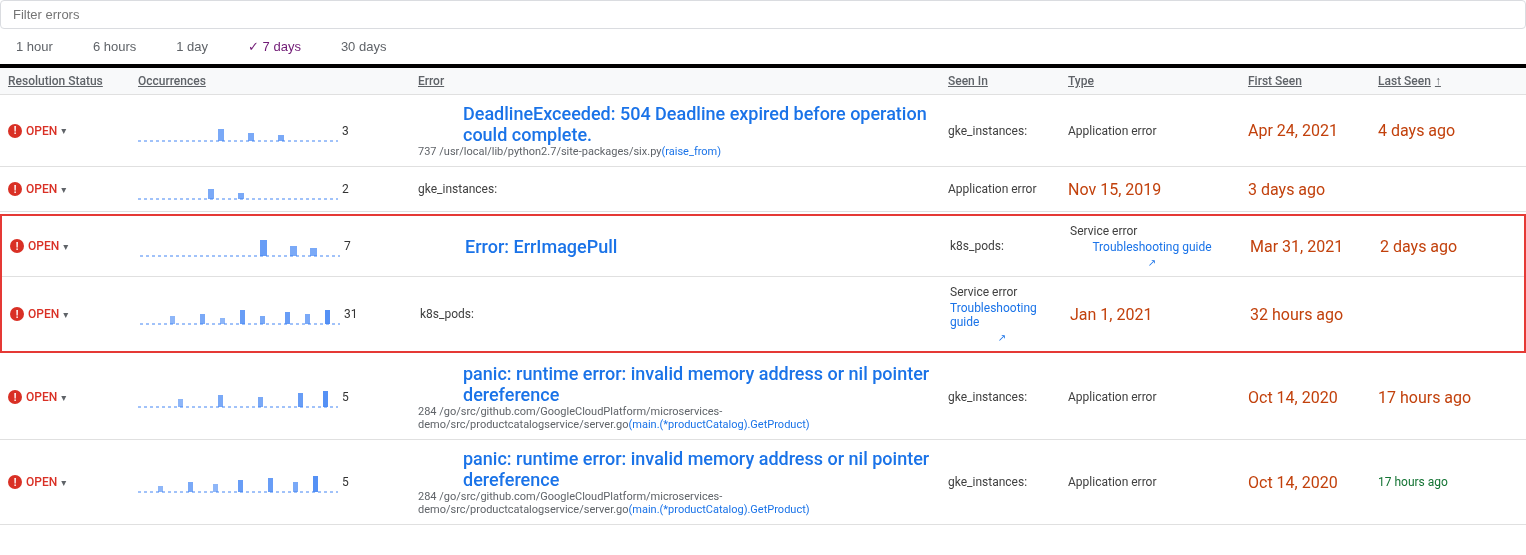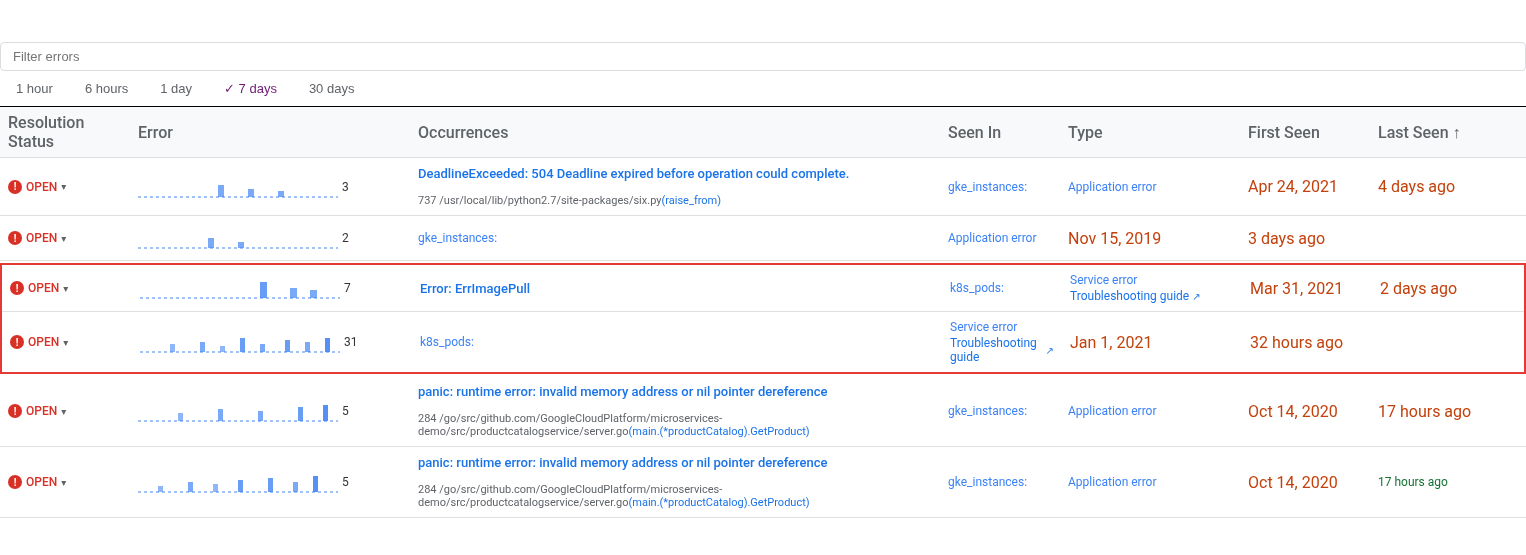--- a/index.html
+++ b/index.html
@@ -5,28 +5,27 @@
     * { box-sizing: border-box; margin: 0; padding: 0; }
     body { font-family: 'Roboto', Arial, sans-serif; font-size: 13px; background: #fff; color: #333; }
     .filter-input {
       width: 100%;
       border: 1px solid #dadce0;
       border-radius: 4px;
       padding: 6px 12px;
       font-size: 13px;
       color: #14532d;
       outline: none;
-      margin-top: 42px;
     }
 
     .time-filter {
       display: flex;
-      gap: 24px;
+      gap: 32px;
       padding: 8px 12px;
-      border-bottom: 1px solid #000000;
+      border-bottom: 4px solid #000000;
     }
     .time-btn {
       background: none;
       border: none;
       cursor: pointer;
       font-size: 13px;
       color: #5f6368;
       padding: 2px 4px;
     }
     .time-btn.active {
@@ -38,27 +37,28 @@
     }
 
     .table-header {
       display: grid;
       grid-template-columns: 130px 280px 530px 120px 180px 130px 120px;
       background: #f8f9fa;
       border-bottom: 1px solid #e0e0e0;
       padding: 6px 0;
     }
     .col-header {
-      font-size: 16px;
+      font-size: 12px;
       color: #5f6368;
       font-weight: 500;
       padding: 0 8px;
       display: flex;
       align-items: center;
       gap: 4px;
+      text-decoration: underline;
     }
 
     .table-body { }
 
     .table-row {
       display: grid;
       grid-template-columns: 130px 280px 530px 120px 180px 130px 120px;
       border-bottom: 1px solid #e0e0e0;
       padding: 8px 0;
       align-items: center;
@@ -96,47 +96,49 @@
     }
 
     .occurrences-count {
       font-size: 12px;
       color: #333;
       text-align: right;
       padding-right: 12px;
     }
 
     .error-title {
-      font-size: 13px;
+      font-size: 18px;
       font-weight: 500;
       color: #1a73e8;
       cursor: pointer;
+      margin-left: 45px;
     }
 
     .error-subtitle {
       font-size: 11px;
       color: #5f6368;
-      margin-top: 13px;
+      margin-top: 0;
     }
     .error-subtitle .highlight {
       color: #1a73e8;
     }
 
     .type-text {
       font-size: 12px;
-      color: #3b82f6;
+      color: #404040;
     }
     .troubleshooting-link {
       font-size: 12px;
       color: #1a73e8;
       cursor: pointer;
       display: flex;
       align-items: center;
       gap: 3px;
       margin-top: 2px;
+      flex-direction: column;
     }
     .ext-icon {
       font-size: 10px;
     }
 
     .date-text {
       font-size: 16px;
       color: #c2410c;
     }
     .date-green {
@@ -165,22 +167,22 @@
 <div class="time-filter">
   <button class="time-btn">1 hour</button>
   <button class="time-btn">6 hours</button>
   <button class="time-btn">1 day</button>
   <button class="time-btn active">7 days</button>
   <button class="time-btn">30 days</button>
 </div>
 
 <div class="table-header">
   <div class="col-header">Resolution Status</div>
+  <div class="col-header">Occurrences</div>
   <div class="col-header">Error</div>
-  <div class="col-header">Occurrences</div>
   <div class="col-header">Seen In</div>
   <div class="col-header">Type</div>
   <div class="col-header">First Seen</div>
   <div class="col-header">
     Last Seen
     <span>↑</span>
   </div>
 </div>
 
 <div class="table-body">

